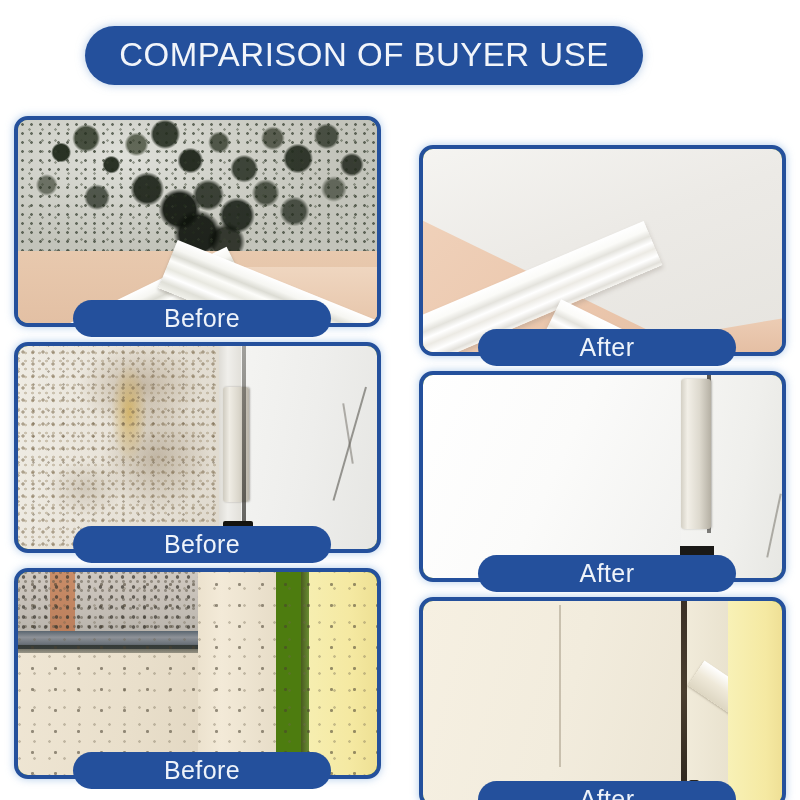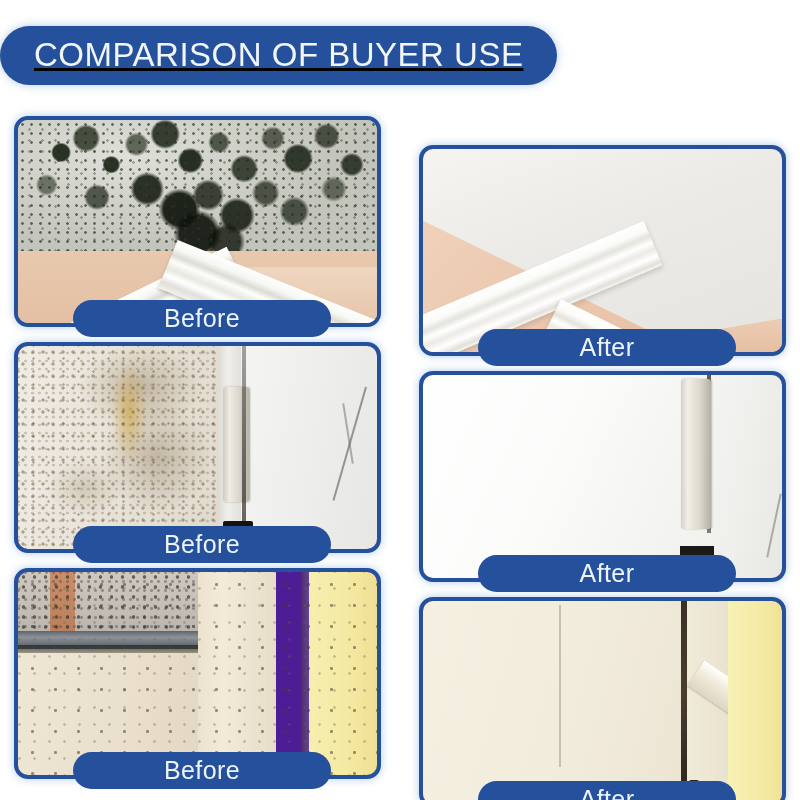--- a/index.html
+++ b/index.html
@@ -15,21 +15,21 @@
     position: relative;
   }
 
   
   .title-wrap {
     position: absolute;
     left: 0; top: 0;
     width: 728px; height: 110px;
     display: flex;
     align-items: center;
-    text-decoration: underline;
+    justify-content: center;
   }
   .title-pill {
     background: #24509c;
     color: #f2f5fa;
     border-radius: 30px;
     padding: 12px 34px 14px 34px;
     font-size: 33px;
     letter-spacing: 0.5px;
     line-height: 1;
     box-shadow: 0 0 10px rgba(120,160,210,0.55);
@@ -51,21 +51,21 @@
   .cell {
     position: absolute;
     width: 367px;
     height: 211px;
     top: 6px;
     border: 4px solid #24509c;
     border-radius: 14px;
     box-sizing: border-box;
     overflow: visible;
     box-shadow: 0 0 9px rgba(150,185,225,0.75);
-    background: #4c1d95;
+    background: #4d7c0f;
   }
   .cell.left  { left: 14px; }
   .cell.right { left: 419px; margin-top: 29px; }
 
   .photo {
     position: absolute;
     inset: 0;
     border-radius: 10px;
     overflow: hidden;
   }

